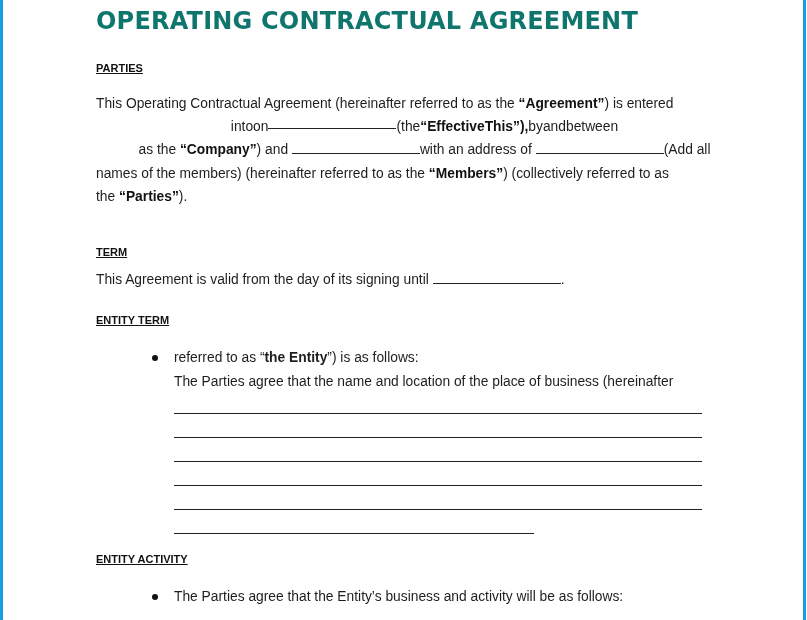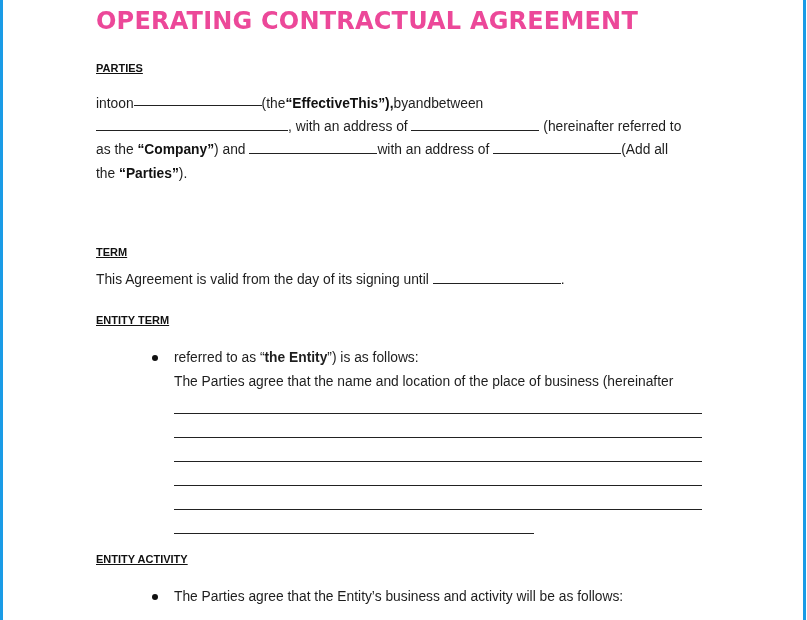--- a/index.html
+++ b/index.html
@@ -6,67 +6,68 @@
     body {
       width: 807px; height: 620px; overflow: hidden; background: #ffffff;
       position: relative;
     }
     .frame-left { position: absolute; left: 0; top: 0; width: 3px; height: 620px; background: #1a9be6; }
     .frame-right { position: absolute; left: 803px; top: 0; width: 3px; height: 620px; background: #1a9be6; }
     .page { position: absolute; left: 96px; top: 0; width: 613px; font-family: "Liberation Sans", sans-serif; color: #1a1a1a; }
     .title {
       position: absolute; left: 0; top: 7px;
       font-family: "DejaVu Sans", sans-serif; font-weight: bold;
-      font-size: 24px; letter-spacing: 0.2px; color: #ec4899; white-space: nowrap; text-align: center;
+      font-size: 24px; letter-spacing: 0.2px; color: #0f766e; white-space: nowrap; text-align: center;
     }
     .heading {
       position: absolute; left: 0; font-size: 11px; font-weight: bold; text-decoration: underline;
       color: #111; white-space: nowrap;
     }
     .para {
       position: absolute; left: 0; width: 613px; font-size: 13.8px; line-height: 23.2px;
       text-align: justify; color: #1e1e1e;
     }
     .para b { color: #111; }
     .line { white-space: nowrap; display: block; }
-    .jline { display: flex; justify-content: flex-start; white-space: nowrap; }
+    .jline { display: flex; justify-content: center; white-space: nowrap; margin-left: 44px; }
     .blank { display: inline-block; border-bottom: 1px solid #222; height: 13px; vertical-align: baseline; }
     .bullet-row { position: absolute; left: 56px; width: 560px; font-size: 13.8px; line-height: 24px; color: #1e1e1e; }
     .bullet-dot { position: absolute; left: 0; top: 9px; width: 6px; height: 6px; border-radius: 50%; background: #111; }
     .bullet-text { position: absolute; left: 22px; width: 540px; }
     .rule { position: absolute; left: 78px; height: 0; border-top: 1.3px solid #222; }
   </style>
 </head>
 <body>
 
 <div class="frame-left"></div>
 <div class="frame-right"></div>
 
 <div class="page">
 
   <div class="title">OPERATING CONTRACTUAL AGREEMENT</div>
 
   <div class="heading" style="top:62px">PARTIES</div>
 
   <div class="para" style="top:92px">
+    <span class="line"><span>This Operating Contractual Agreement (hereinafter referred to as the </span><b>“</b><b>Agreement</b><b>”</b><span>) is entered</span></span>
     <span class="jline">
       <span>into</span>
       <span>on</span>
       <span class="blank" style="width:128px"></span>
       <span>(the</span>
       <b>“Effective</b>
       <span><b>This”),</b></span>
       <span>by</span>
       <span>and</span>
       <span>between</span>
     </span>
-    <span class="line"><span class="blank" style="width:192px"></span><span>, with an address of </span><span class="blank" style="width:128px"></span><span> (hereinafter referred to</span></span>
     <span class="jline">
         <span><span>as the </span><b>“Company”</b><span>) and </span><span class="blank" style="width:128px"></span><span>with an address of </span><span class="blank" style="width:128px"></span><span>(Add all</span></span>
       </span>
+    <span class="line"><span>names of the members) (hereinafter referred to as the </span><b>“Members”</b><span>) (collectively referred to as</span></span>
     <span class="line"><span>the </span><b>“Parties”</b><span>).</span></span>
   </div>
 
   <div class="heading" style="top:246px">TERM</div>
 
   <div class="para" style="top:268px">
     <span class="line"><span>This Agreement is valid from the day of its signing until </span><span class="blank" style="width:128px"></span><span>.</span></span>
   </div>
 
   <div class="heading" style="top:314px">ENTITY TERM</div>

